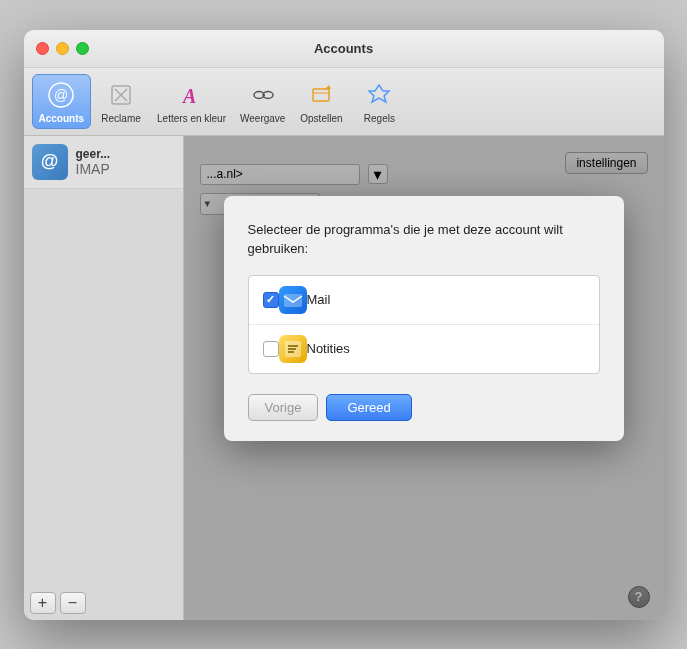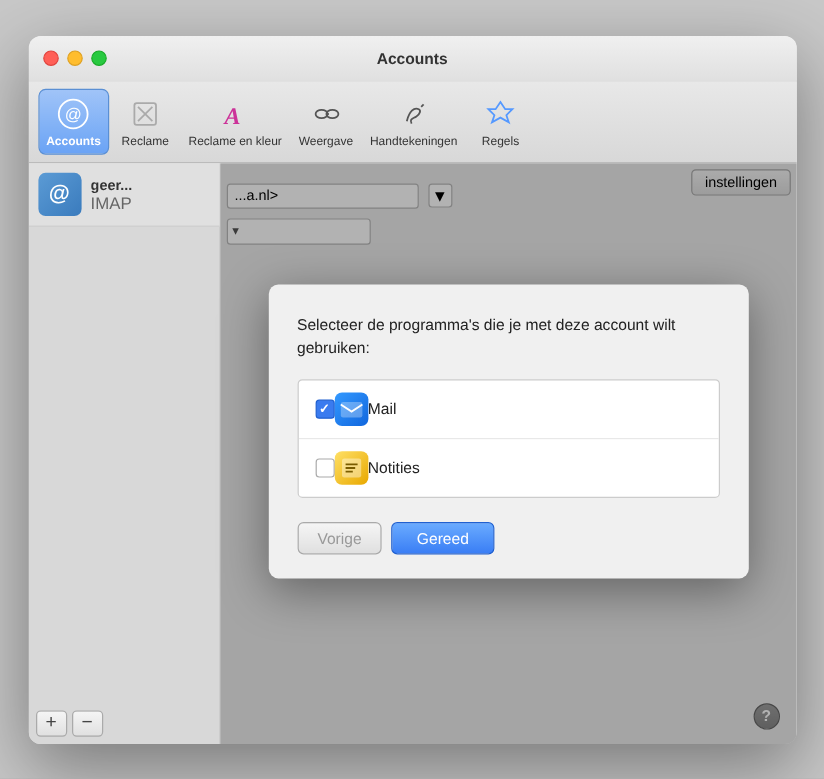--- a/index.html
+++ b/index.html
@@ -166,21 +166,21 @@
       font-size: 16px;
       display: flex;
       align-items: center;
       justify-content: center;
       color: #444;
     }
 
     
     .right-panel {
       flex: 1;
-      padding: 5px;
+      padding: 16px;
       position: relative;
     }
     .panel-section {
       margin-bottom: 12px;
     }
     .instellingen-btn {
       float: right;
       background: linear-gradient(to bottom, #f5f5f5, #e0e0e0);
       border: 1px solid #aaa;
       border-radius: 4px;
@@ -250,21 +250,20 @@
       padding-top: 60px;
       z-index: 10;
     }
 
     .modal {
       width: 400px;
       background: #f0f0f0;
       border-radius: 8px;
       box-shadow: 0 10px 40px rgba(0,0,0,0.4);
       padding: 24px 24px 20px;
-      margin-top: 41px;
     }
 
     .modal-title {
       font-size: 13px;
       color: #222;
       margin-bottom: 16px;
       line-height: 1.5;
     }
 
     .modal-list {
@@ -409,44 +408,45 @@
       </div>
       <span class="toolbar-label">Reclame</span>
     </div>
 
     <div class="toolbar-item">
       <div class="toolbar-icon">
         <svg width="28" height="28" viewBox="0 0 28 28">
             <text x="5" y="22" font-size="20" fill="#cc3399" font-family="Times New Roman" font-style="italic" font-weight="bold">A</text>
           </svg>
       </div>
-      <span class="toolbar-label">Reclame en kleur</span>
+      <span class="toolbar-label">Letters en kleur</span>
     </div>
 
     <div class="toolbar-item">
       <div class="toolbar-icon">
         <svg width="28" height="28" viewBox="0 0 28 28">
             <ellipse cx="10" cy="14" rx="5" ry="3.5" fill="none" stroke="#555" stroke-width="1.5"></ellipse>
             <ellipse cx="19" cy="14" rx="5" ry="3.5" fill="none" stroke="#555" stroke-width="1.5"></ellipse>
             <line x1="14" y1="14" x2="16" y2="14" stroke="#555" stroke-width="1.5"></line>
           </svg>
       </div>
       <span class="toolbar-label">Weergave</span>
     </div>
 
-
     <div class="toolbar-item">
       <div class="toolbar-icon">
         <svg width="28" height="28" viewBox="0 0 28 28">
-            <path d="M8 20 C10 12, 14 8, 18 10 C20 11, 19 14, 16 16 C13 18, 10 18, 12 22" fill="none" stroke="#555" stroke-width="1.5"></path>
-            <path d="M20 8 L22 6" stroke="#555" stroke-width="1.5"></path>
+            <rect x="6" y="8" width="16" height="12" rx="1" fill="none" stroke="#e8a020" stroke-width="1.5"></rect>
+            <line x1="6" y1="12" x2="22" y2="12" stroke="#e8a020" stroke-width="1"></line>
+            <path d="M18 8 L22 4 L24 8 Z" fill="#e8a020"></path>
           </svg>
       </div>
-      <span class="toolbar-label">Handtekeningen</span>
-    </div>
+      <span class="toolbar-label">Opstellen</span>
+    </div>
+
 
     <div class="toolbar-item">
       <div class="toolbar-icon">
         <svg width="28" height="28" viewBox="0 0 28 28">
             <polygon points="14,4 18,10 24,10 19,15 21,21 14,17 7,21 9,15 4,10 10,10" fill="none" stroke="#5599ff" stroke-width="1.5"></polygon>
           </svg>
       </div>
       <span class="toolbar-label">Regels</span>
     </div>
 

